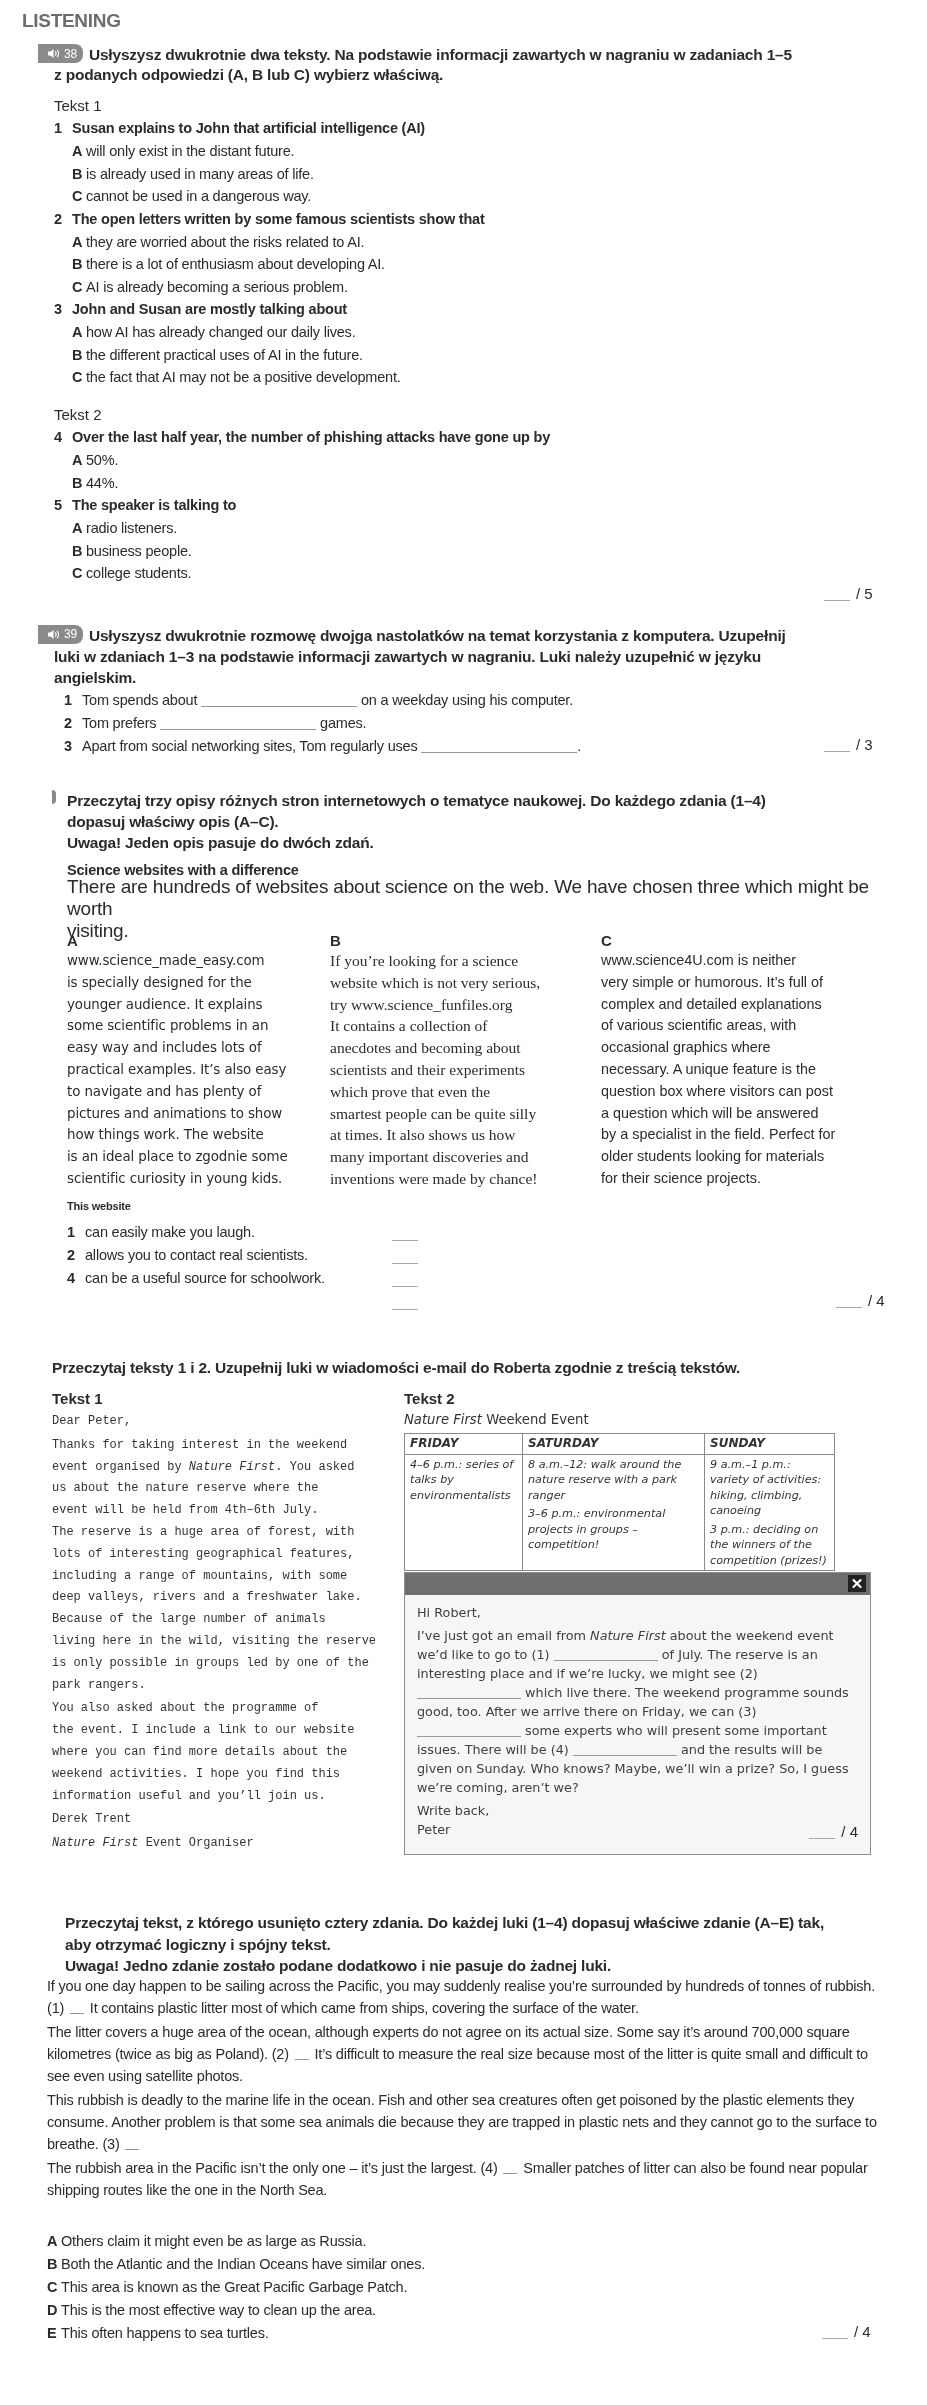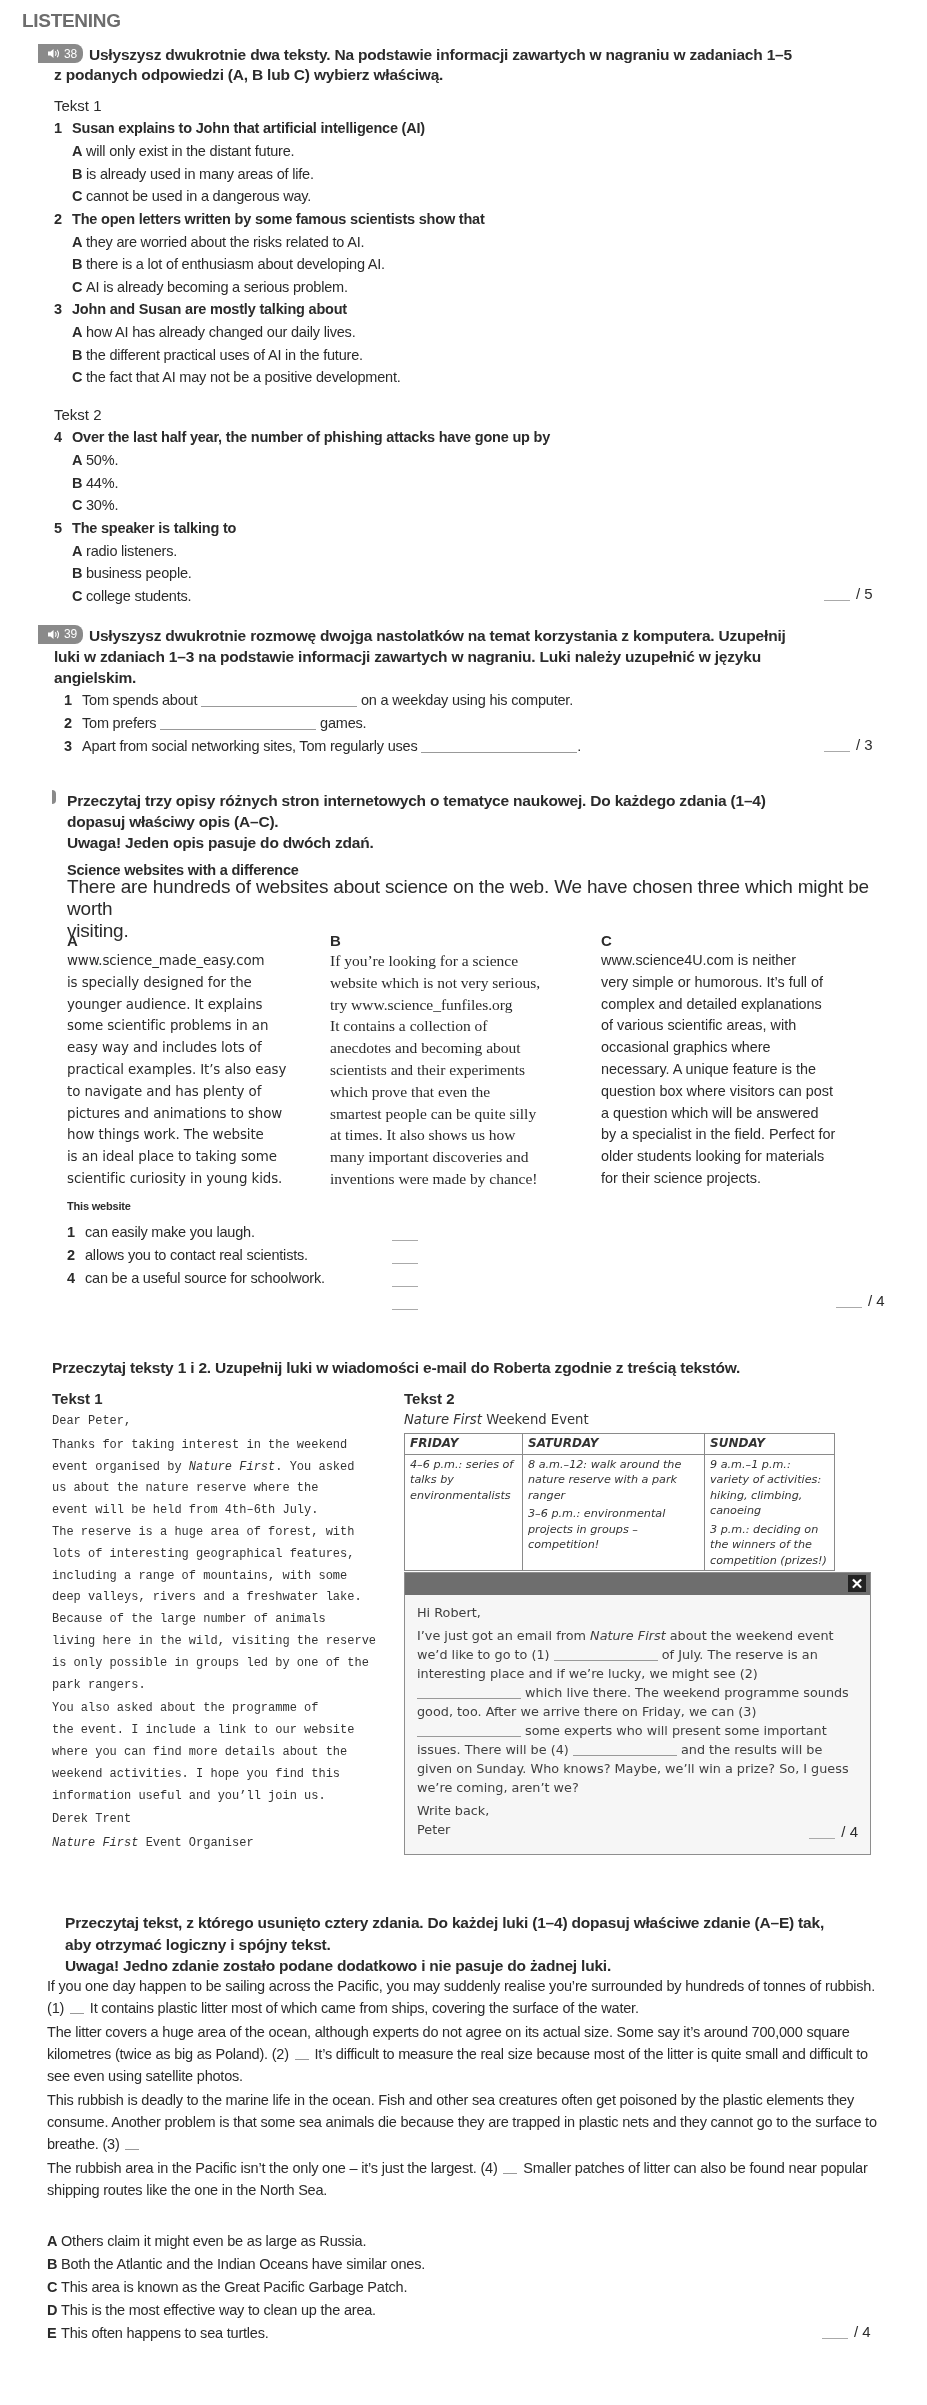--- a/index.html
+++ b/index.html
@@ -89,21 +89,20 @@
   </div>
 </div>
 
 <div class="abs label" style="left:54px; top:405px;">Tekst 2</div>
 
 <div class="abs" style="left:54px; top:426px; width:800px;">
   <div>
     <div class="q"><span class="n">4</span><span>Over the last half year, the number of phishing attacks have gone up by</span></div>
     <div class="opt"><span class="l">A</span><span>50%.</span></div>
     <div class="opt"><span class="l">B</span><span>44%.</span></div>
-    <div class="opt"><span class="l">C</span><span>30%.</span></div>
   </div>
   <div>
     <div class="q"><span class="n">5</span><span>The speaker is talking to</span></div>
     <div class="opt"><span class="l">A</span><span>radio listeners.</span></div>
     <div class="opt"><span class="l">B</span><span>business people.</span></div>
     <div class="opt"><span class="l">C</span><span>college students.</span></div>
   </div>
 </div>
 
 <div class="abs score" style="left:824px; top:585px;">
@@ -150,21 +149,21 @@
   <div class="col-a" id="colA">
       <div>www.science_made_easy.com</div>
       <div>is specially designed for the</div>
       <div>younger audience. It explains</div>
       <div>some scientific problems in an</div>
       <div>easy way and includes lots of</div>
       <div>practical examples. It’s also easy</div>
       <div>to navigate and has plenty of</div>
       <div>pictures and animations to show</div>
       <div>how things work. The website</div>
-      <div>is an ideal place to taking some</div>
+      <div>is an ideal place to zgodnie some</div>
       <div>scientific curiosity in young kids.</div>
     </div>
 </div>
 <div class="abs" style="left:330px; top:932px; width:270px;">
   <div class="colhead">B</div>
   <div class="col-b" id="colB">
       <div>If you’re looking for a science</div>
       <div>website which is not very serious,</div>
       <div>try www.science_funfiles.org</div>
       <div>It contains a collection of</div>

